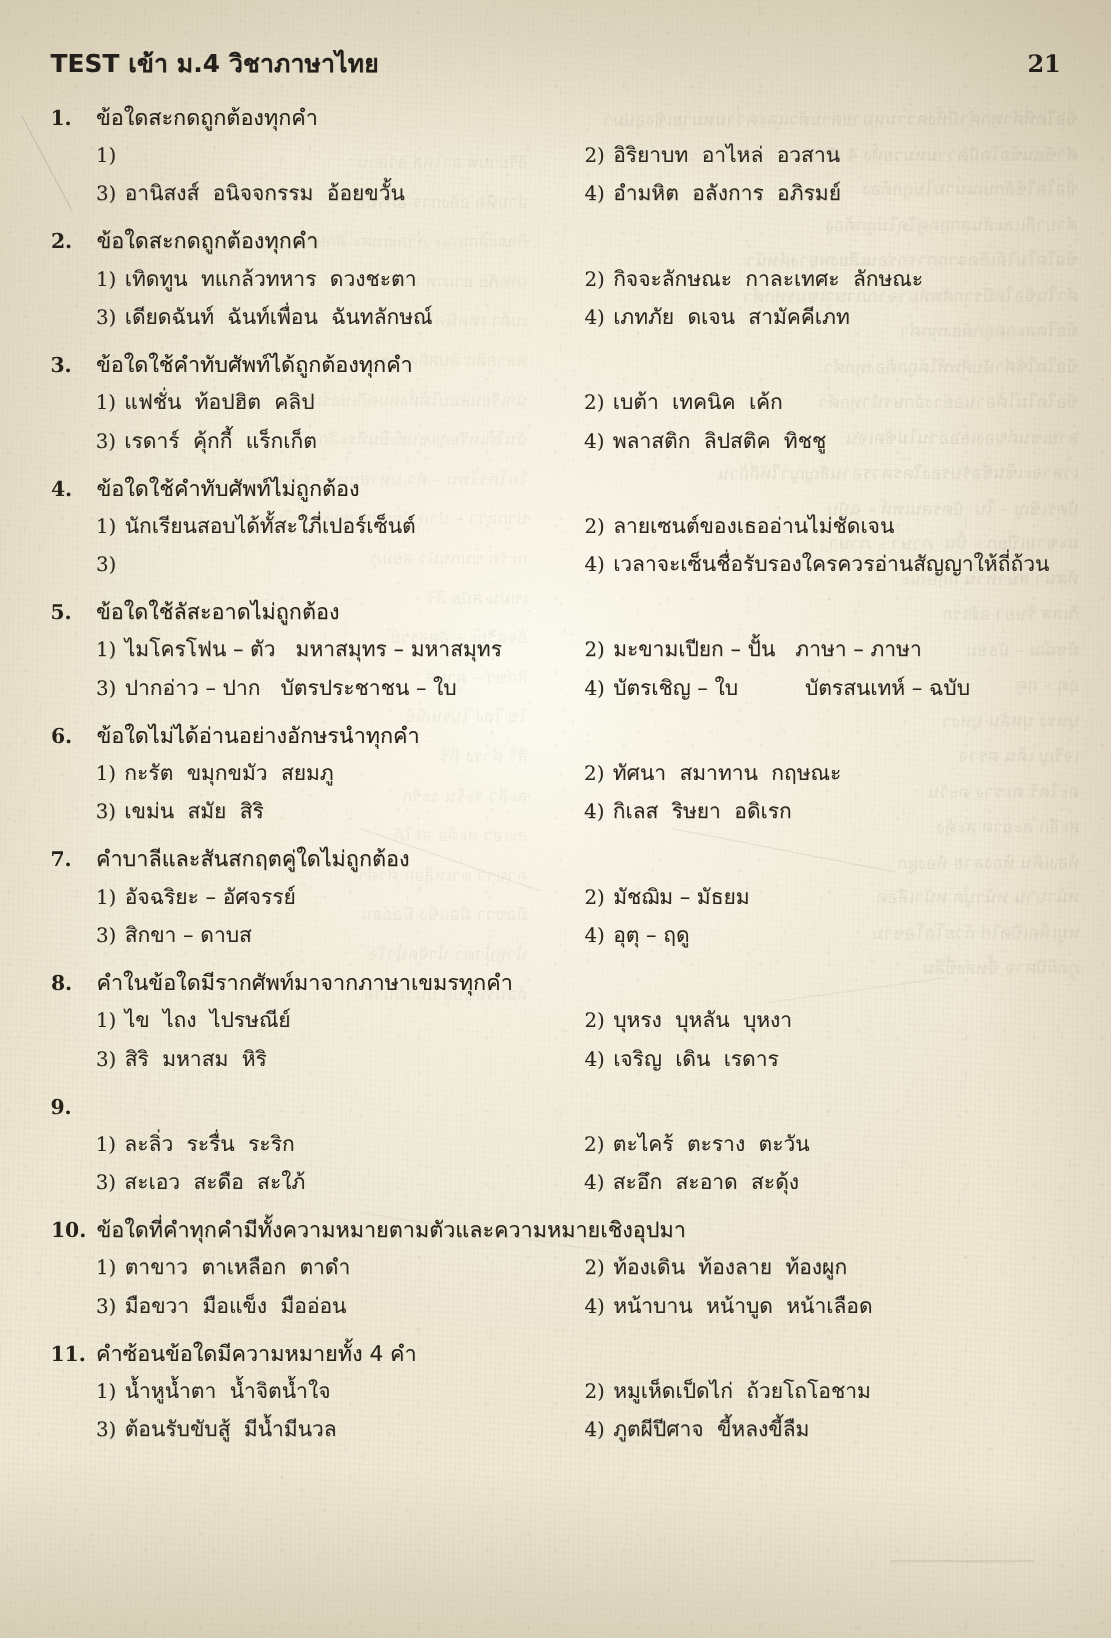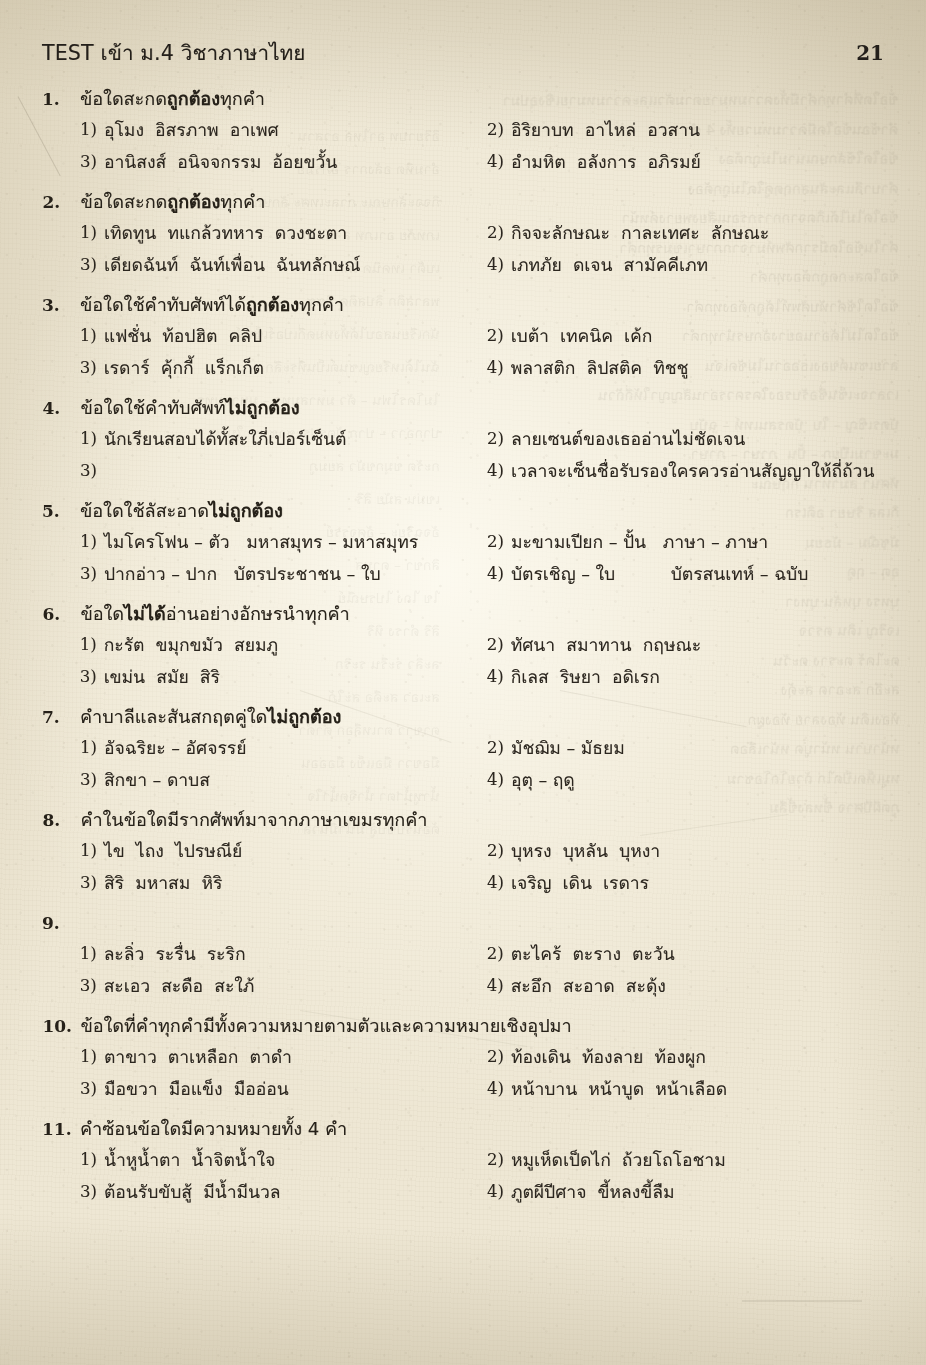--- a/index.html
+++ b/index.html
@@ -95,21 +95,21 @@
     top: 36px;
     left: 42px;
     right: 42px;
     height: 34px;
     display: flex;
     align-items: baseline;
     justify-content: space-between;
   }
   #doc-title {
     font-family: "DejaVu Sans", sans-serif;
-    font-weight: normal;
+    font-weight: bold;
     font-size: 20.5px;
     letter-spacing: .2px;
     color: #231f1a;
     text-shadow: 0.4px 0.3px 0 rgba(60,52,40,0.35);
   }
   #page-number {
     font-family: "DejaVu Serif", serif;
     font-weight: bold;
     font-size: 20px;
     color: #231f1a;
@@ -141,21 +141,21 @@
     font-size: 17px;
     line-height: 30px;
     color: #262119;
   }
   .q-text {
     font-size: 18px;
     line-height: 30px;
     color: #262119;
     text-shadow: 0.35px 0.25px 0 rgba(70,60,46,0.28);
   }
-  .q-text b { font-weight: bold; }
+  .q-text b { font-weight: normal; }
 
   .choices {
     margin-left: 38px;
   }
   .choice-row {
     display: flex;
     line-height: 32px;
     min-height: 32px;
   }
   .choice {
@@ -251,21 +251,20 @@
   <div id="questions">
       <div class="question">
         <div class="q-head">
           <div class="q-num">1.</div>
           <div class="q-text"><span>ข้อใดสะกด</span><b>ถูกต้อง</b><span>ทุกคำ</span></div>
         </div>
         <div class="choices">
           <div class="choice-row">
             <div class="choice col-a">
               <span class="mark">1)</span>
-              <span class="body">อุโมง  อิสรภาพ  อาเพศ</span>
             </div>
             <div class="choice col-b">
               <span class="mark">2)</span>
               <span class="body">อิริยาบท  อาไหล่  อวสาน</span>
             </div>
           </div>
           <div class="choice-row">
             <div class="choice col-a">
               <span class="mark">3)</span>
               <span class="body">อานิสงส์  อนิจจกรรม  อ้อยขวั้น</span>

